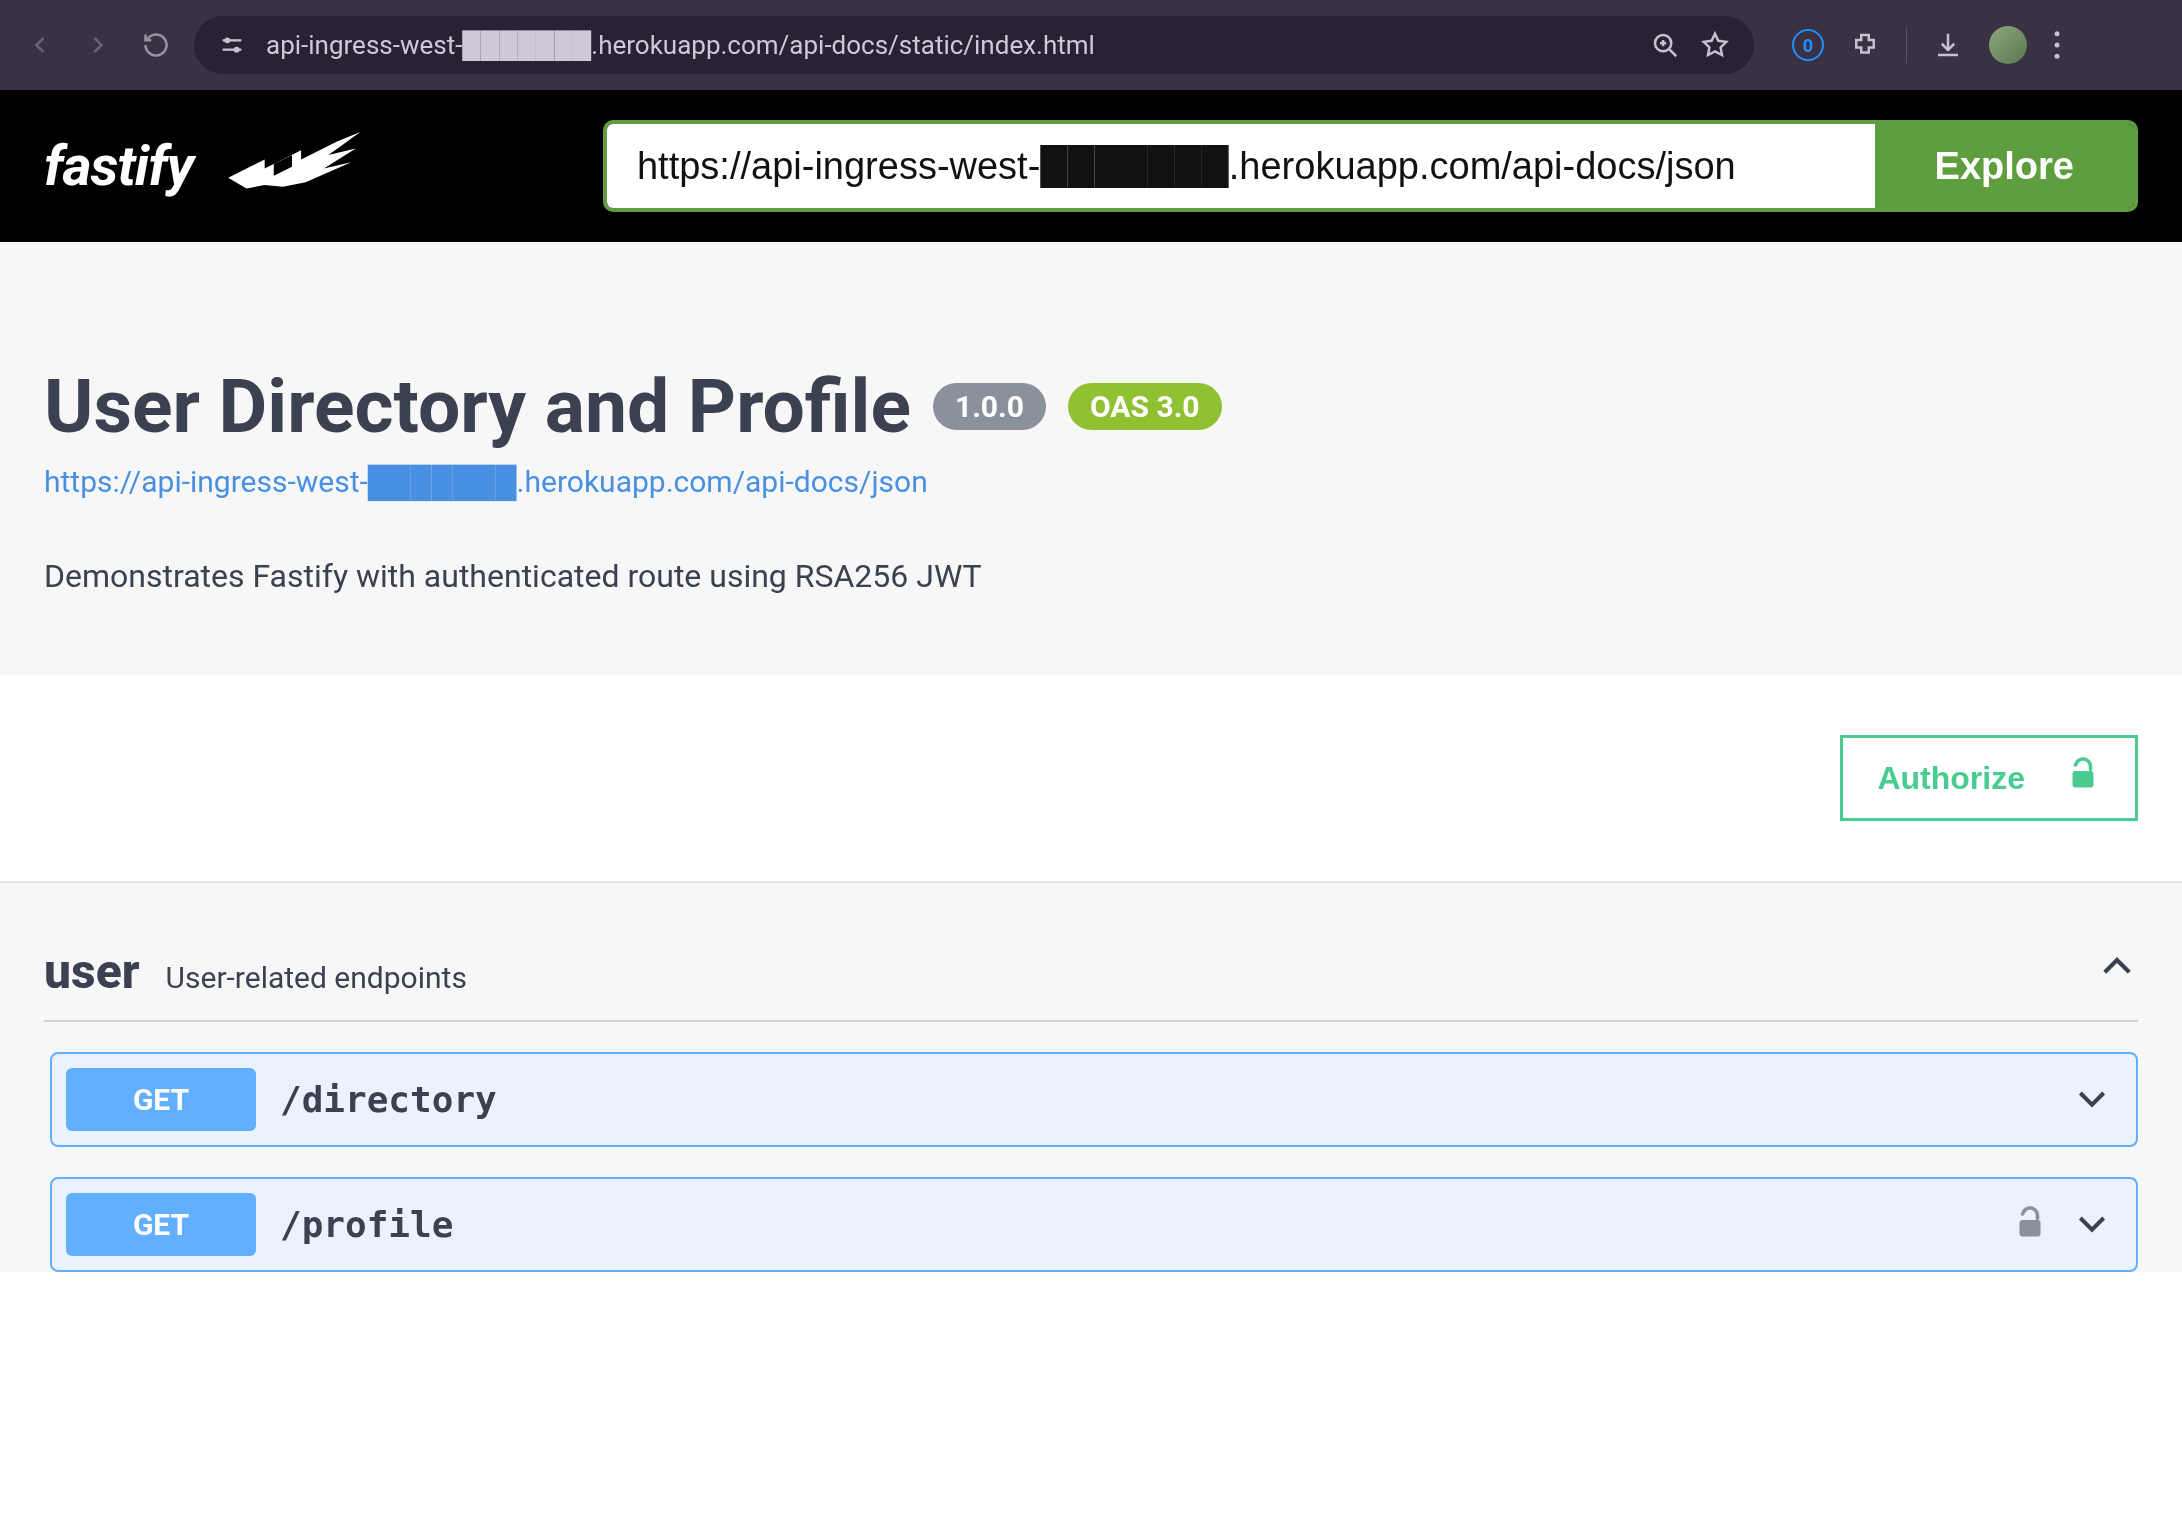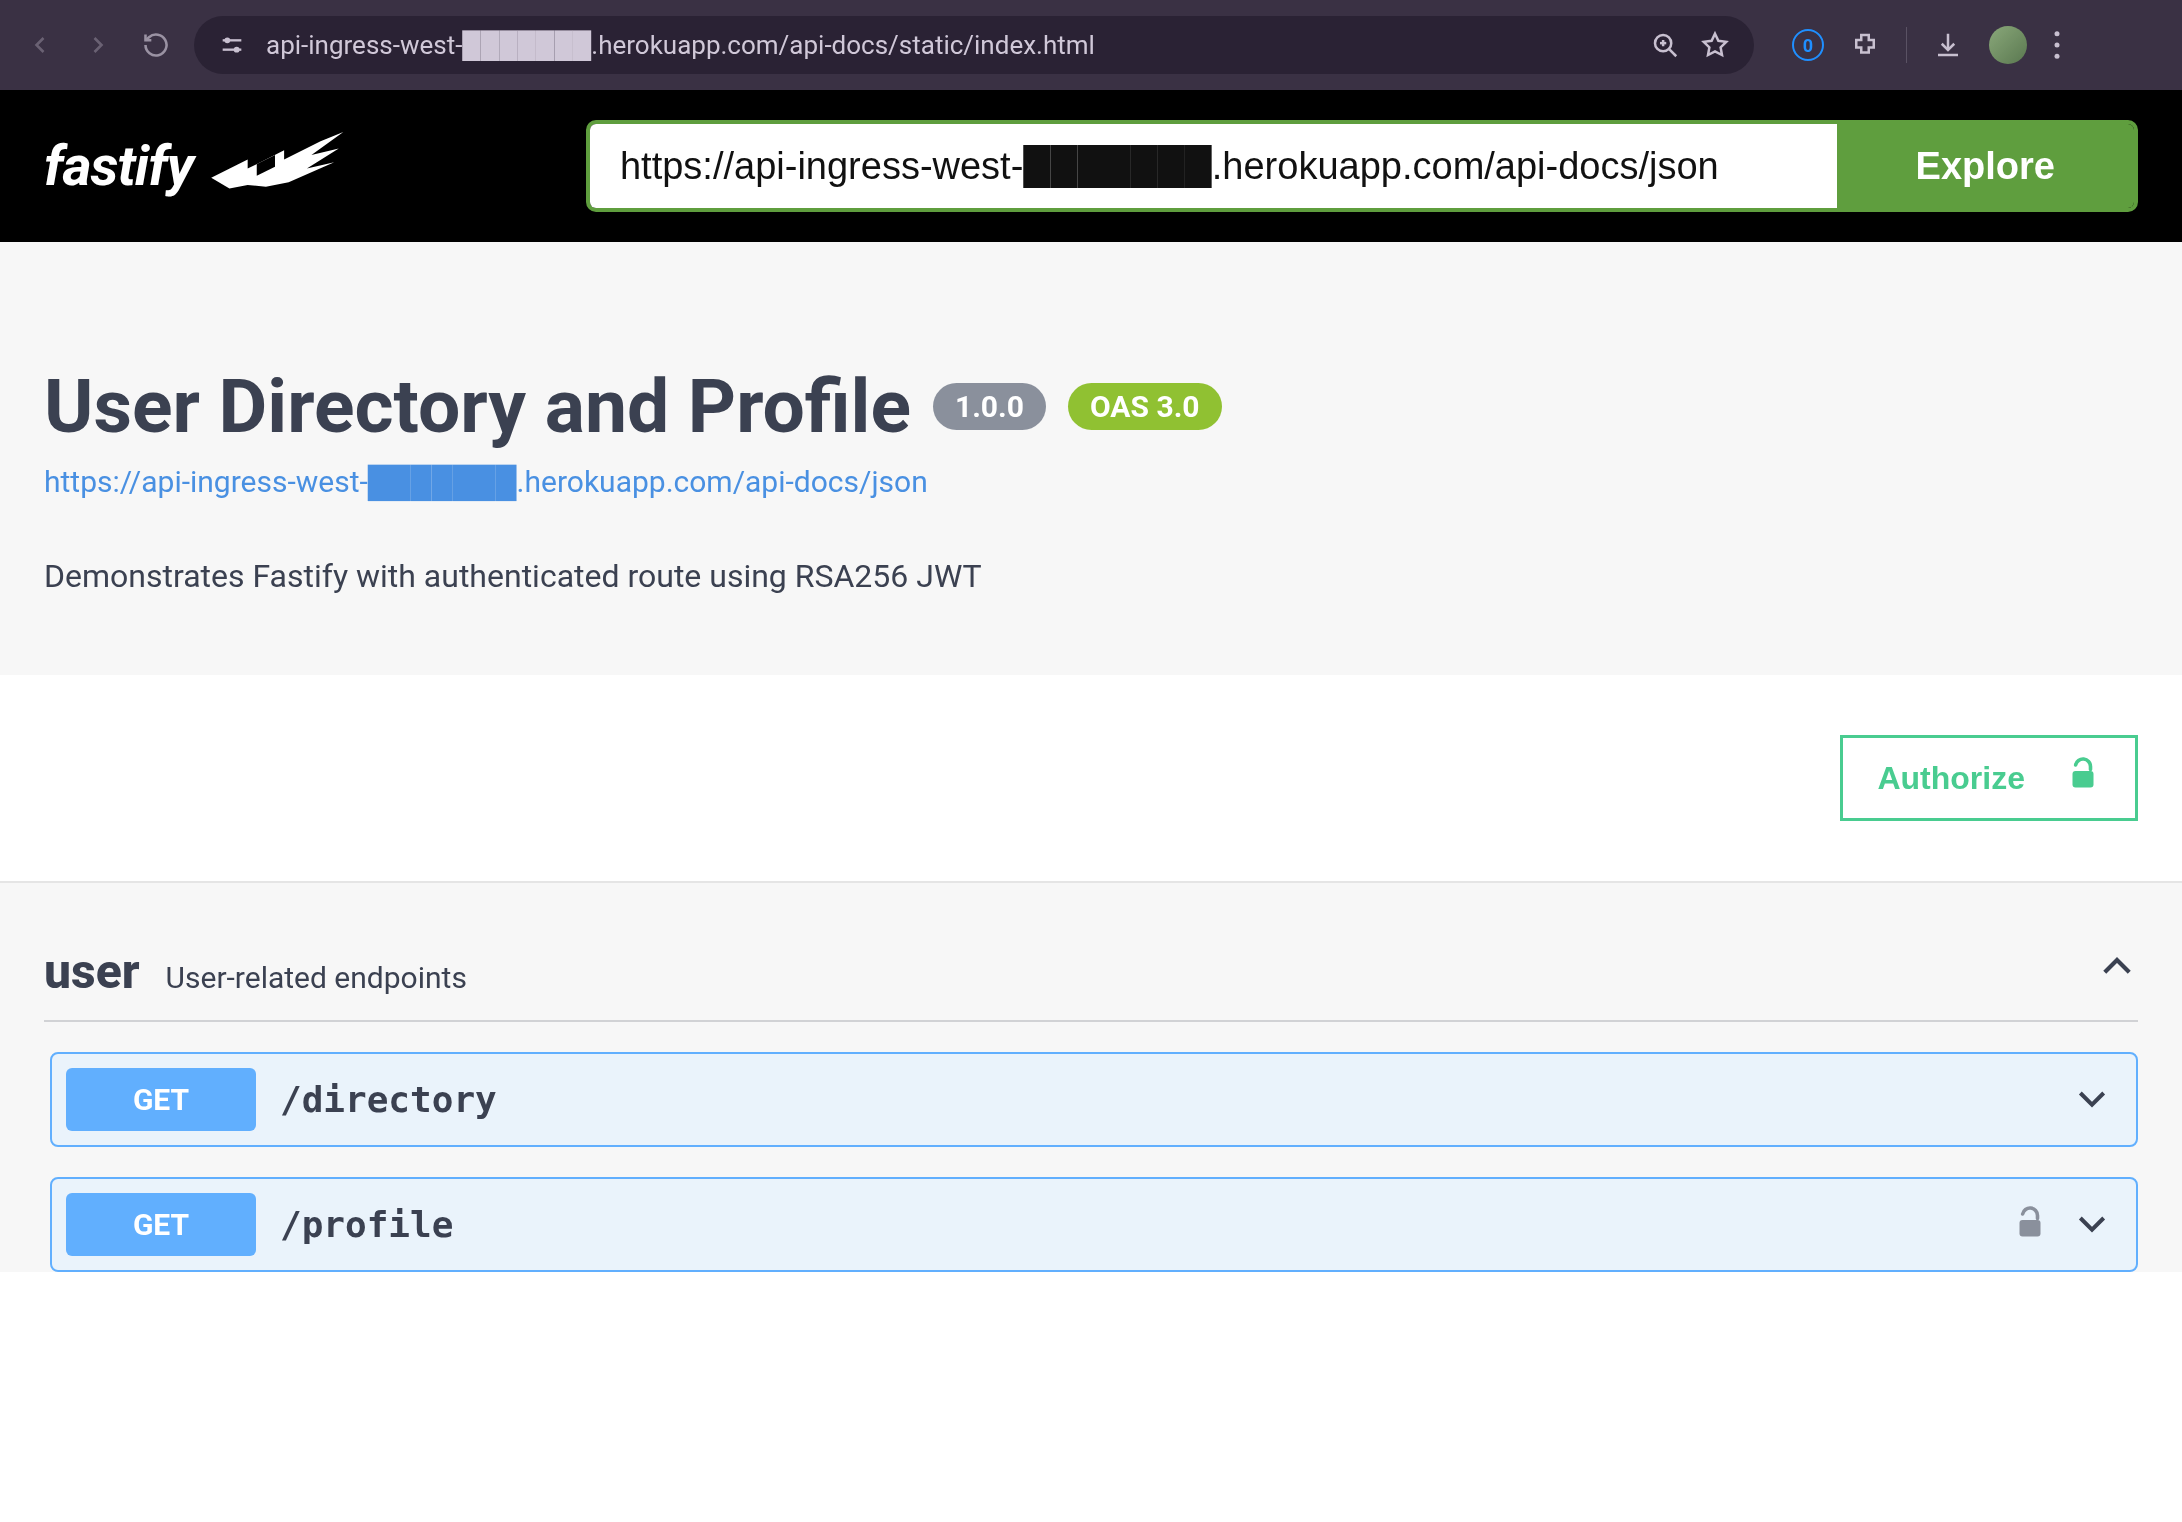--- a/index.html
+++ b/index.html
@@ -98,21 +98,21 @@
       background: #000;
       height: 152px;
       display: flex;
       align-items: center;
       padding: 0 44px;
       gap: 236px;
     }
     .brand {
       display: flex;
       align-items: center;
-      gap: 7px;
+      gap: 24px;
       color: #fff;
     }
     .brand-text {
       font-size: 56px;
       font-weight: 700;
       font-style: italic;
       letter-spacing: -1px;
     }
     .brand-glyph svg { width: 150px; height: 82px; }
     .explore-bar {
@@ -131,21 +131,21 @@
       font-size: 38px;
       padding: 0 30px;
       color: #111;
     }
     .explore-btn {
       background: #5f9e3e;
       color: #fff;
       border: none;
       font-size: 38px;
       font-weight: 700;
-      padding: 0 79px;
+      padding: 0 60px;
       cursor: pointer;
     }
 
     
     .info {
       padding: 120px 44px 80px;
       background: #f7f7f7;
     }
     .title-row {
       display: flex;

